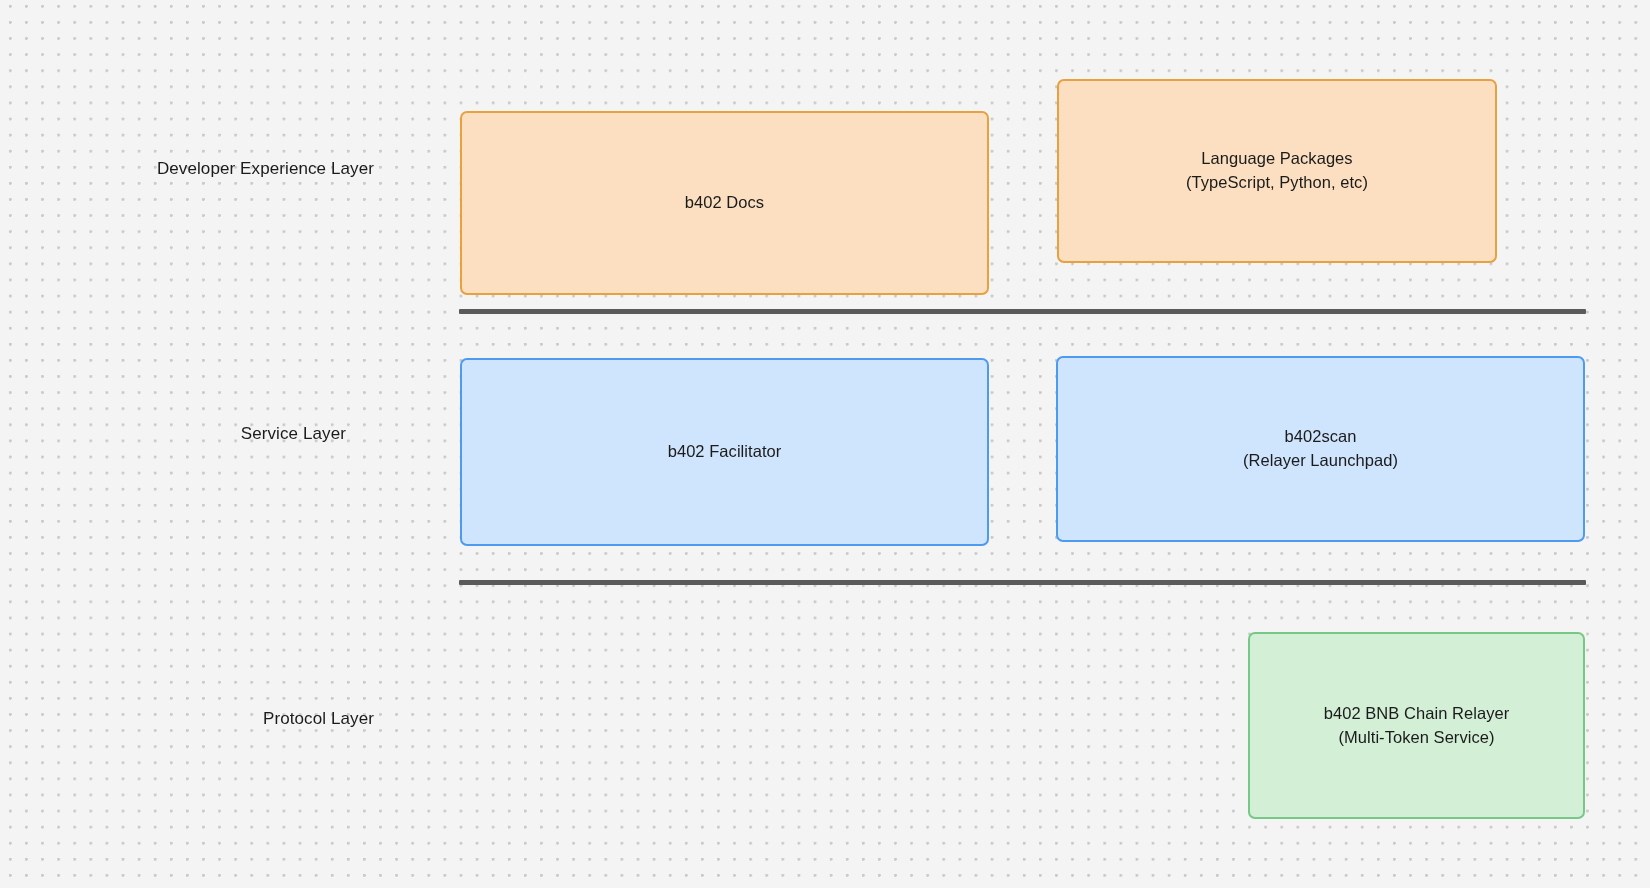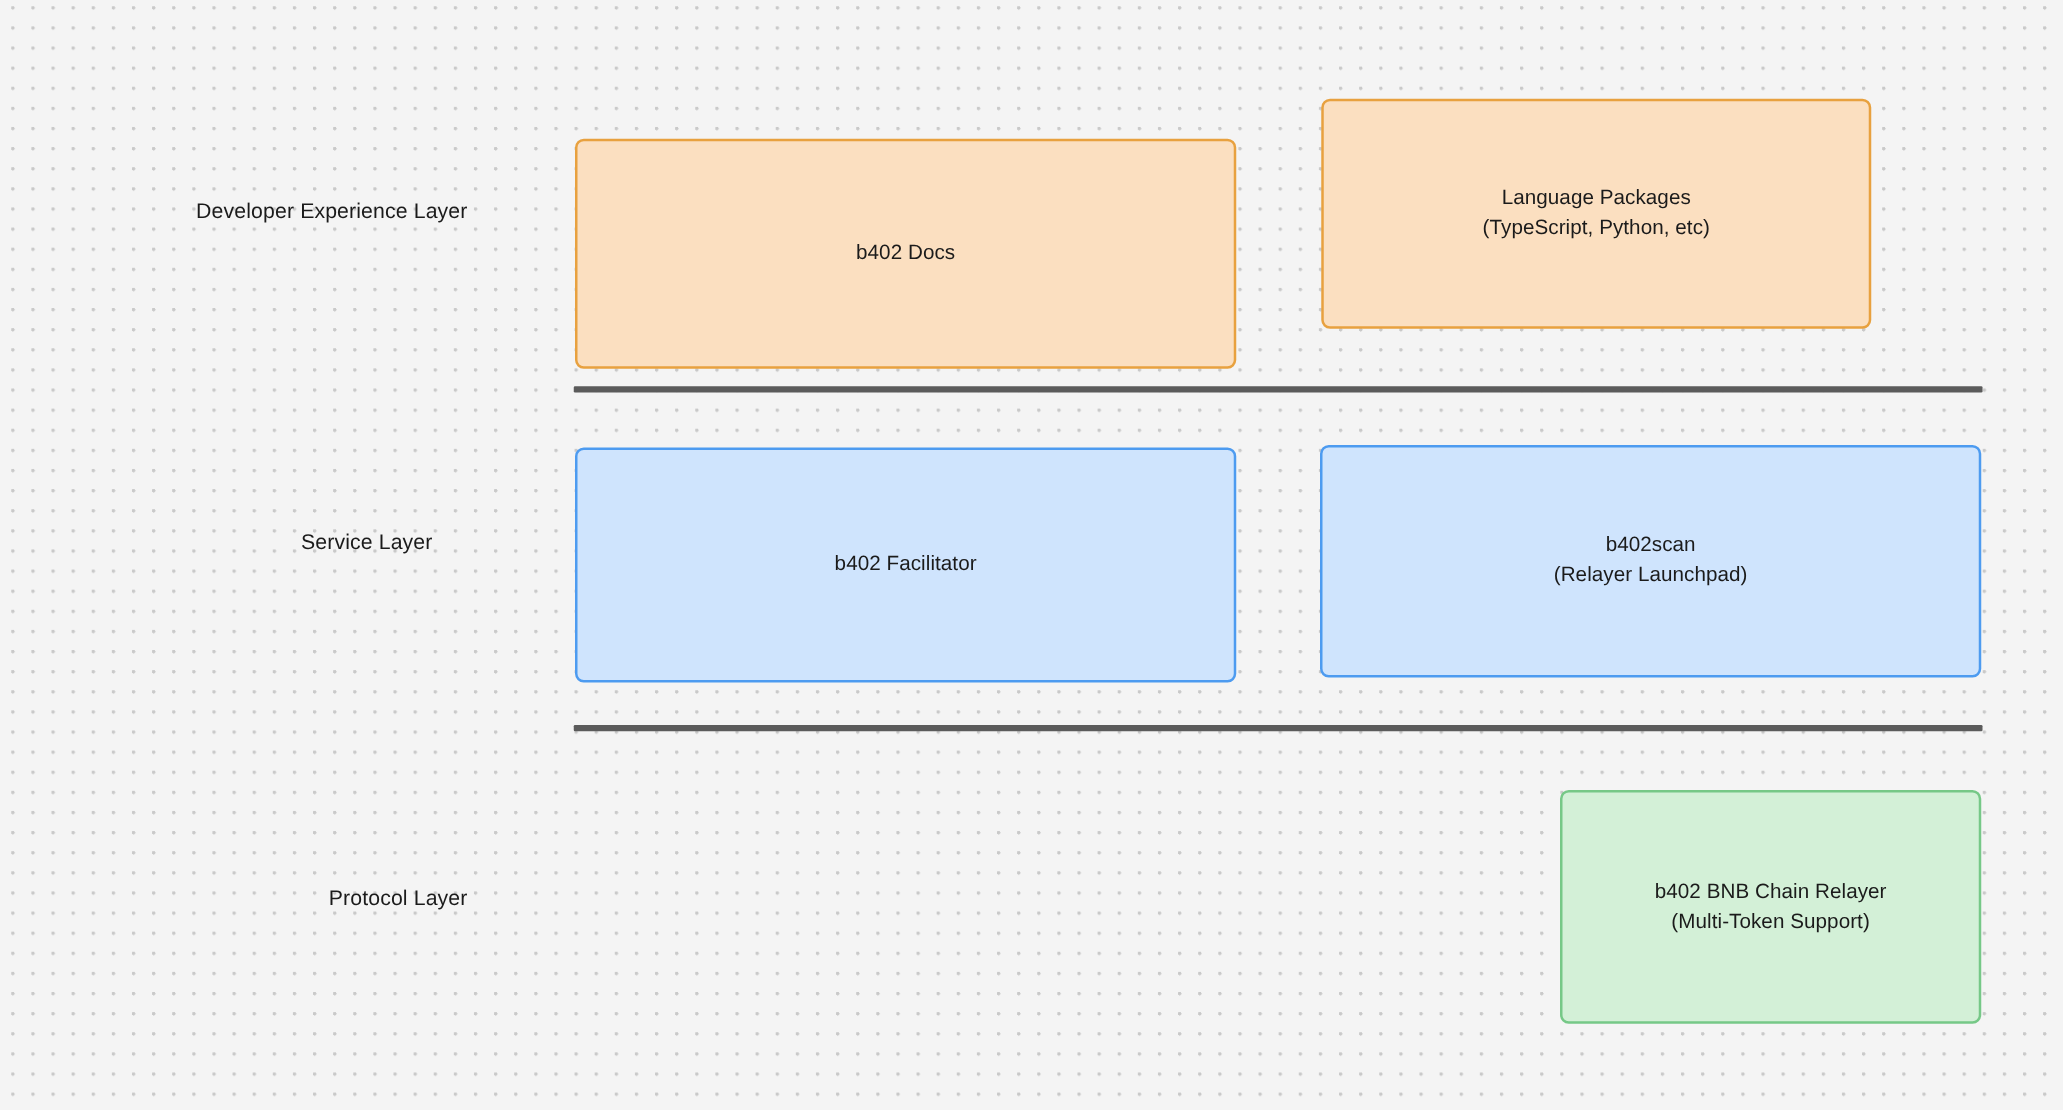--- a/index.html
+++ b/index.html
@@ -116,16 +116,16 @@
 (Relayer Launchpad)</span>
   </div>
 
   <div class="divider" id="divider-2"></div>
 
   <div class="layer-label" id="label-protocol">Protocol Layer</div>
 
 
   <div class="node green" id="node-relayer">
     <span class="node-text">b402 BNB Chain Relayer
-(Multi-Token Support)</span>
+(Multi-Token Service)</span>
   </div>
 
 </div>
 
 </body></html>

